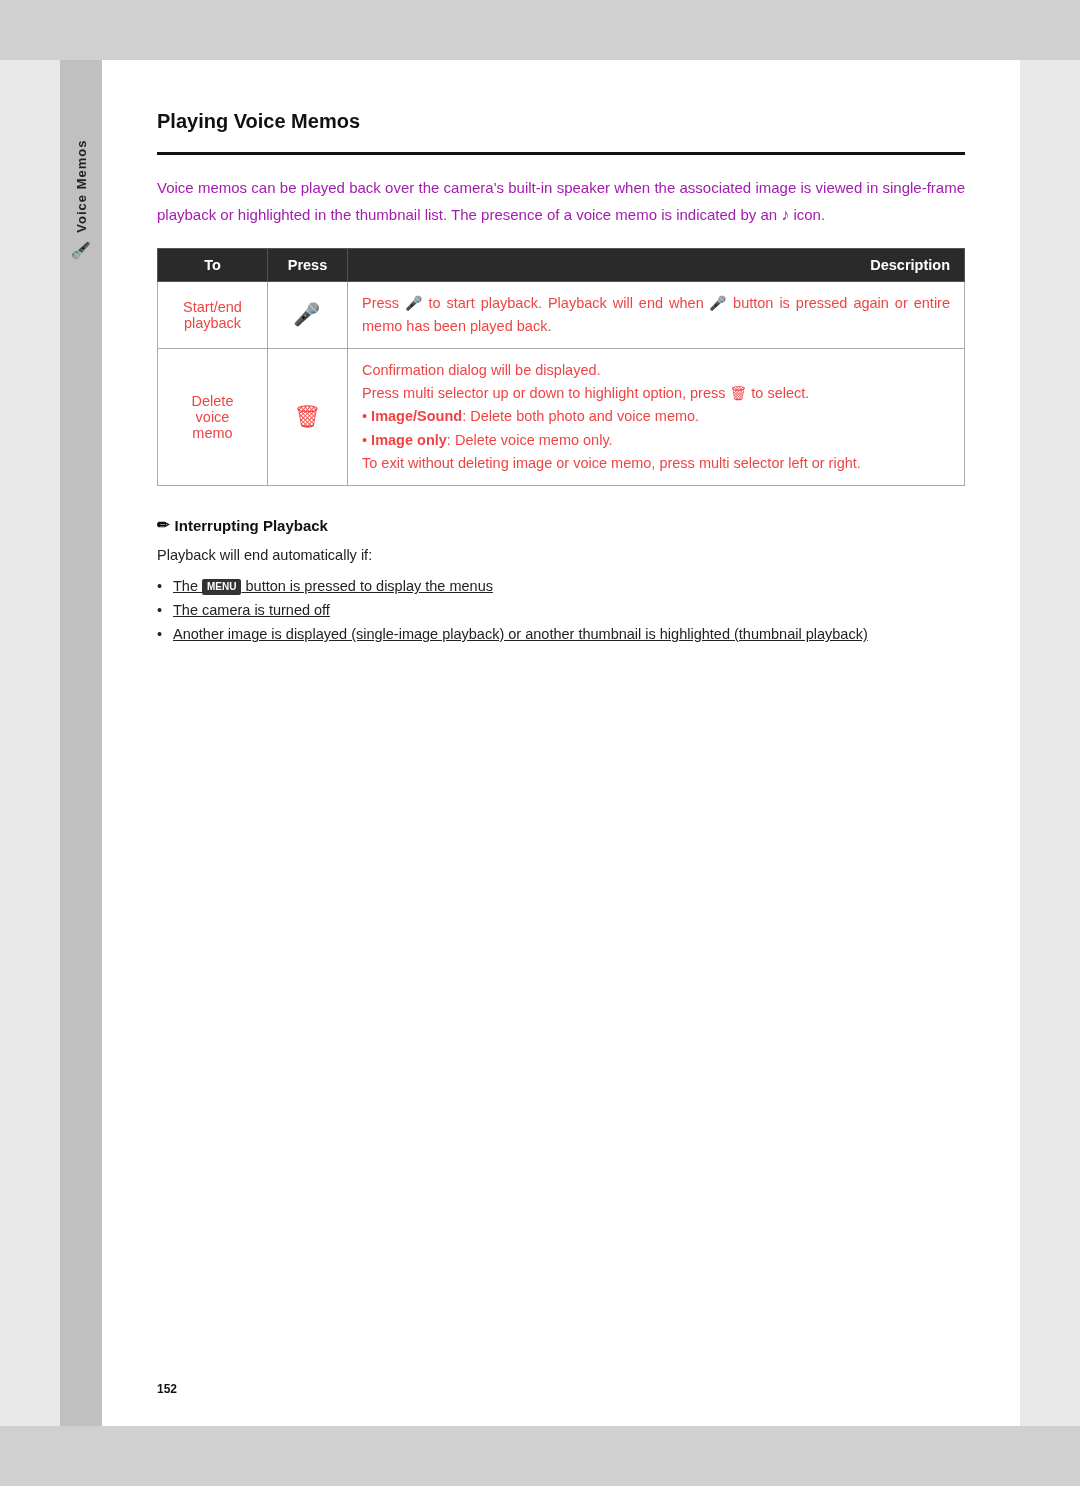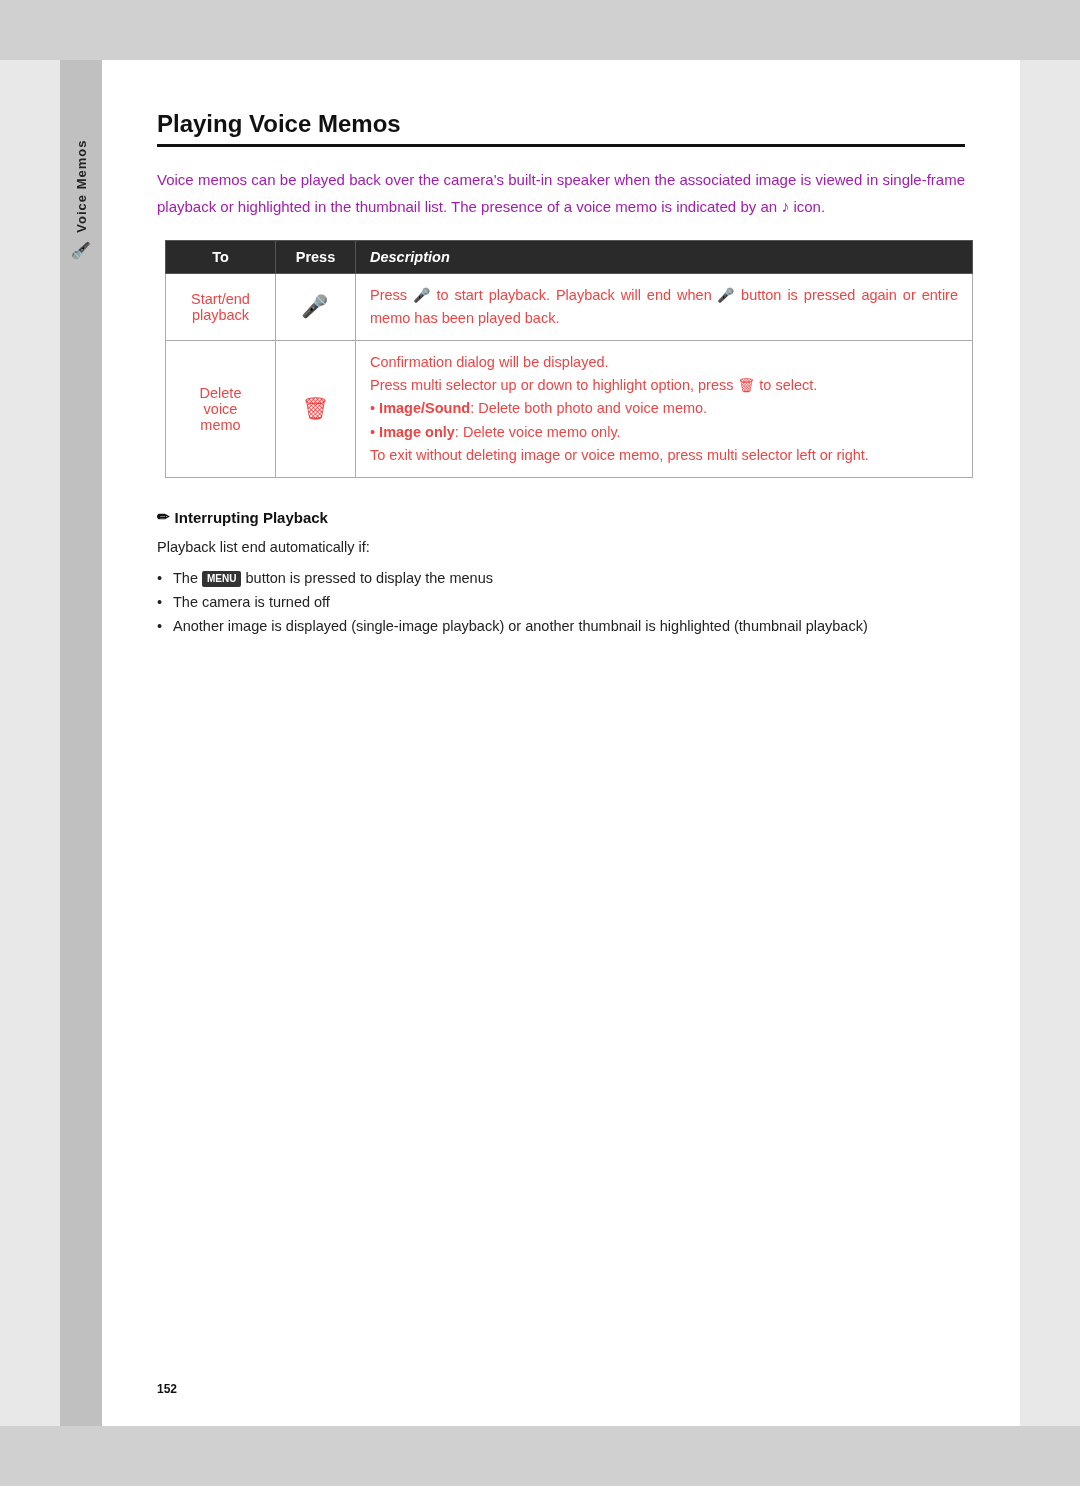--- a/index.html
+++ b/index.html
@@ -49,25 +49,25 @@
       top: 60px;
       left: 102px;
       right: 60px;
       bottom: 60px;
       background: #ffffff;
       padding: 50px 55px 40px 55px;
     }
 
     
     .page-title {
-      font-size: 24px;
+      font-size: 20px;
       font-weight: bold;
       color: #111;
       border-bottom: 3px solid #111;
-      padding-bottom: 6px;
+      padding-bottom: 19px;
       margin-bottom: 20px;
     }
 
     
     .intro-text {
       font-size: 15px;
       line-height: 1.7;
       color: #a21caf;
       text-align: justify;
       margin-bottom: 20px;
@@ -77,21 +77,20 @@
       font-style: italic;
       font-size: 16px;
     }
 
     
     .ref-table {
       width: 100%;
       border-collapse: collapse;
       margin-bottom: 30px;
       font-size: 14.5px;
-      margin-left: 8px;
     }
 
     .ref-table th {
       background: #2a2a2a;
       color: #ffffff;
       padding: 8px 14px;
       text-align: center;
       font-weight: bold;
       border: 1px solid #555;
     }
@@ -100,22 +99,21 @@
       width: 110px;
       text-align: center;
     }
 
     .ref-table th.col-press {
       width: 80px;
       text-align: center;
     }
 
     .ref-table th.col-desc {
-      text-align: left;
-      font-style: italic;
+      text-align: right;
     }
 
     .ref-table td {
       border: 1px solid #aaa;
       padding: 10px 14px;
       vertical-align: middle;
       color: #ef4444;
     }
 
     .ref-table td.col-to {
@@ -182,20 +180,21 @@
       margin: 0;
     }
 
     .bullet-list li {
       font-size: 14.5px;
       color: #222;
       line-height: 1.65;
       padding-left: 16px;
       position: relative;
       text-align: justify;
+      text-decoration: underline;
     }
 
     .bullet-list li::before {
       content: '•';
       position: absolute;
       left: 0;
       top: 0;
     }
 
     .btn-inline {
@@ -312,21 +311,21 @@
         </td>
       </tr>
     </tbody>
   </table>
 
   <div class="interrupting-section">
     <div class="interrupting-title">
       <span class="pencil-icon">✏</span>
       <span>Interrupting Playback</span>
     </div>
-    <p class="interrupting-intro">Playback list end automatically if:</p>
+    <p class="interrupting-intro">Playback will end automatically if:</p>
     <ul class="bullet-list">
       <li>
         The <span class="btn-inline">MENU</span> button is pressed to display the menus
       </li>
       <li>
         The camera is turned off
       </li>
       <li>
         Another image is displayed (single-image playback) or another thumbnail is highlighted (thumbnail playback)
       </li>

